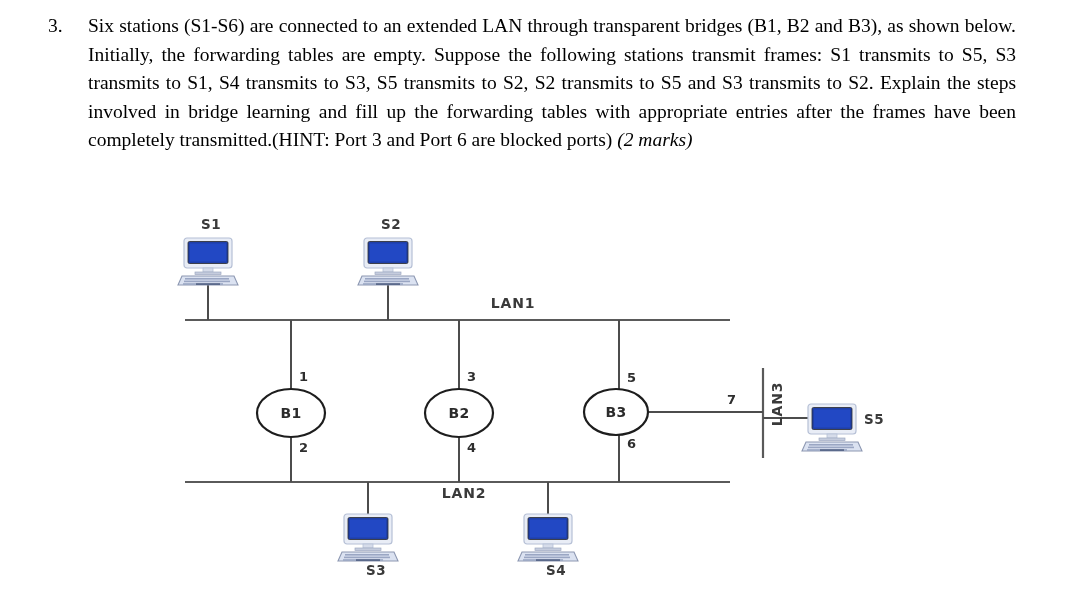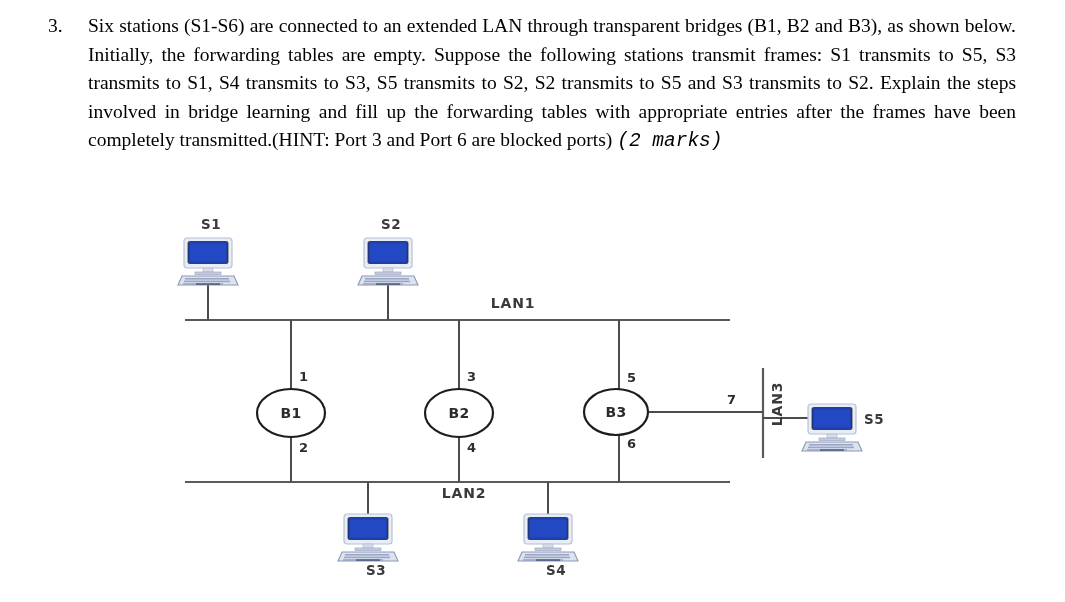--- a/index.html
+++ b/index.html
@@ -38,21 +38,20 @@
   .q-body {
     flex: 1 1 auto;
     font-size: 19.5px;
     line-height: 28.5px;
     text-align: justify;
     text-justify: inter-word;
     hyphens: none;
   }
   .q-body .marks {
     font-style: italic;
-    font-family: Liberation Mono, monospace;
   }
 
   
   #diagram {
     position: absolute;
     left: 0;
     top: 196px;
     width: 1065px;
     height: 406px;
   }

